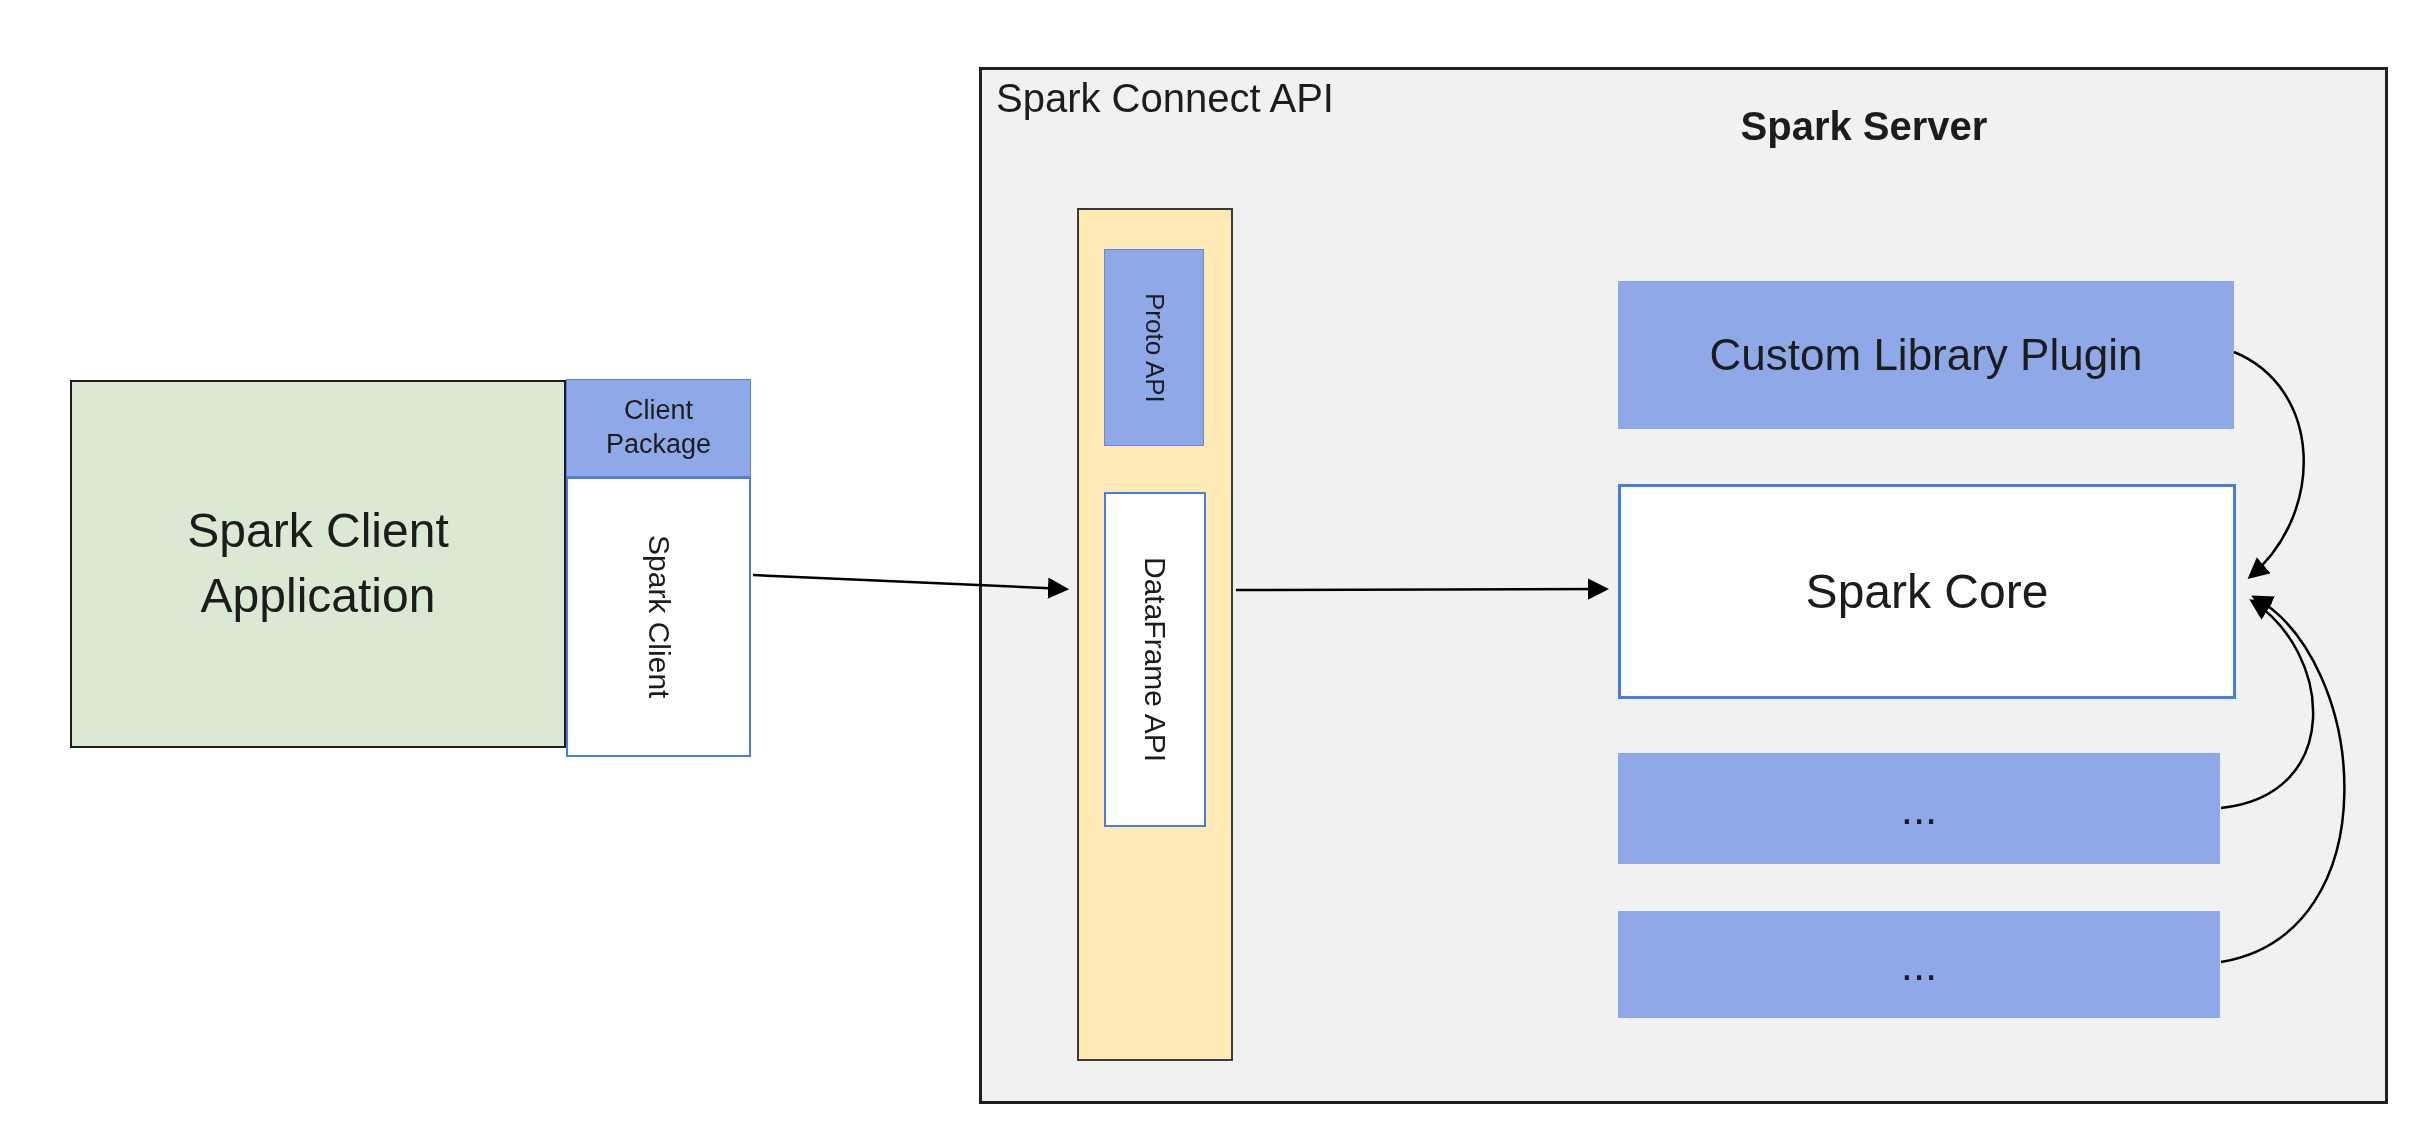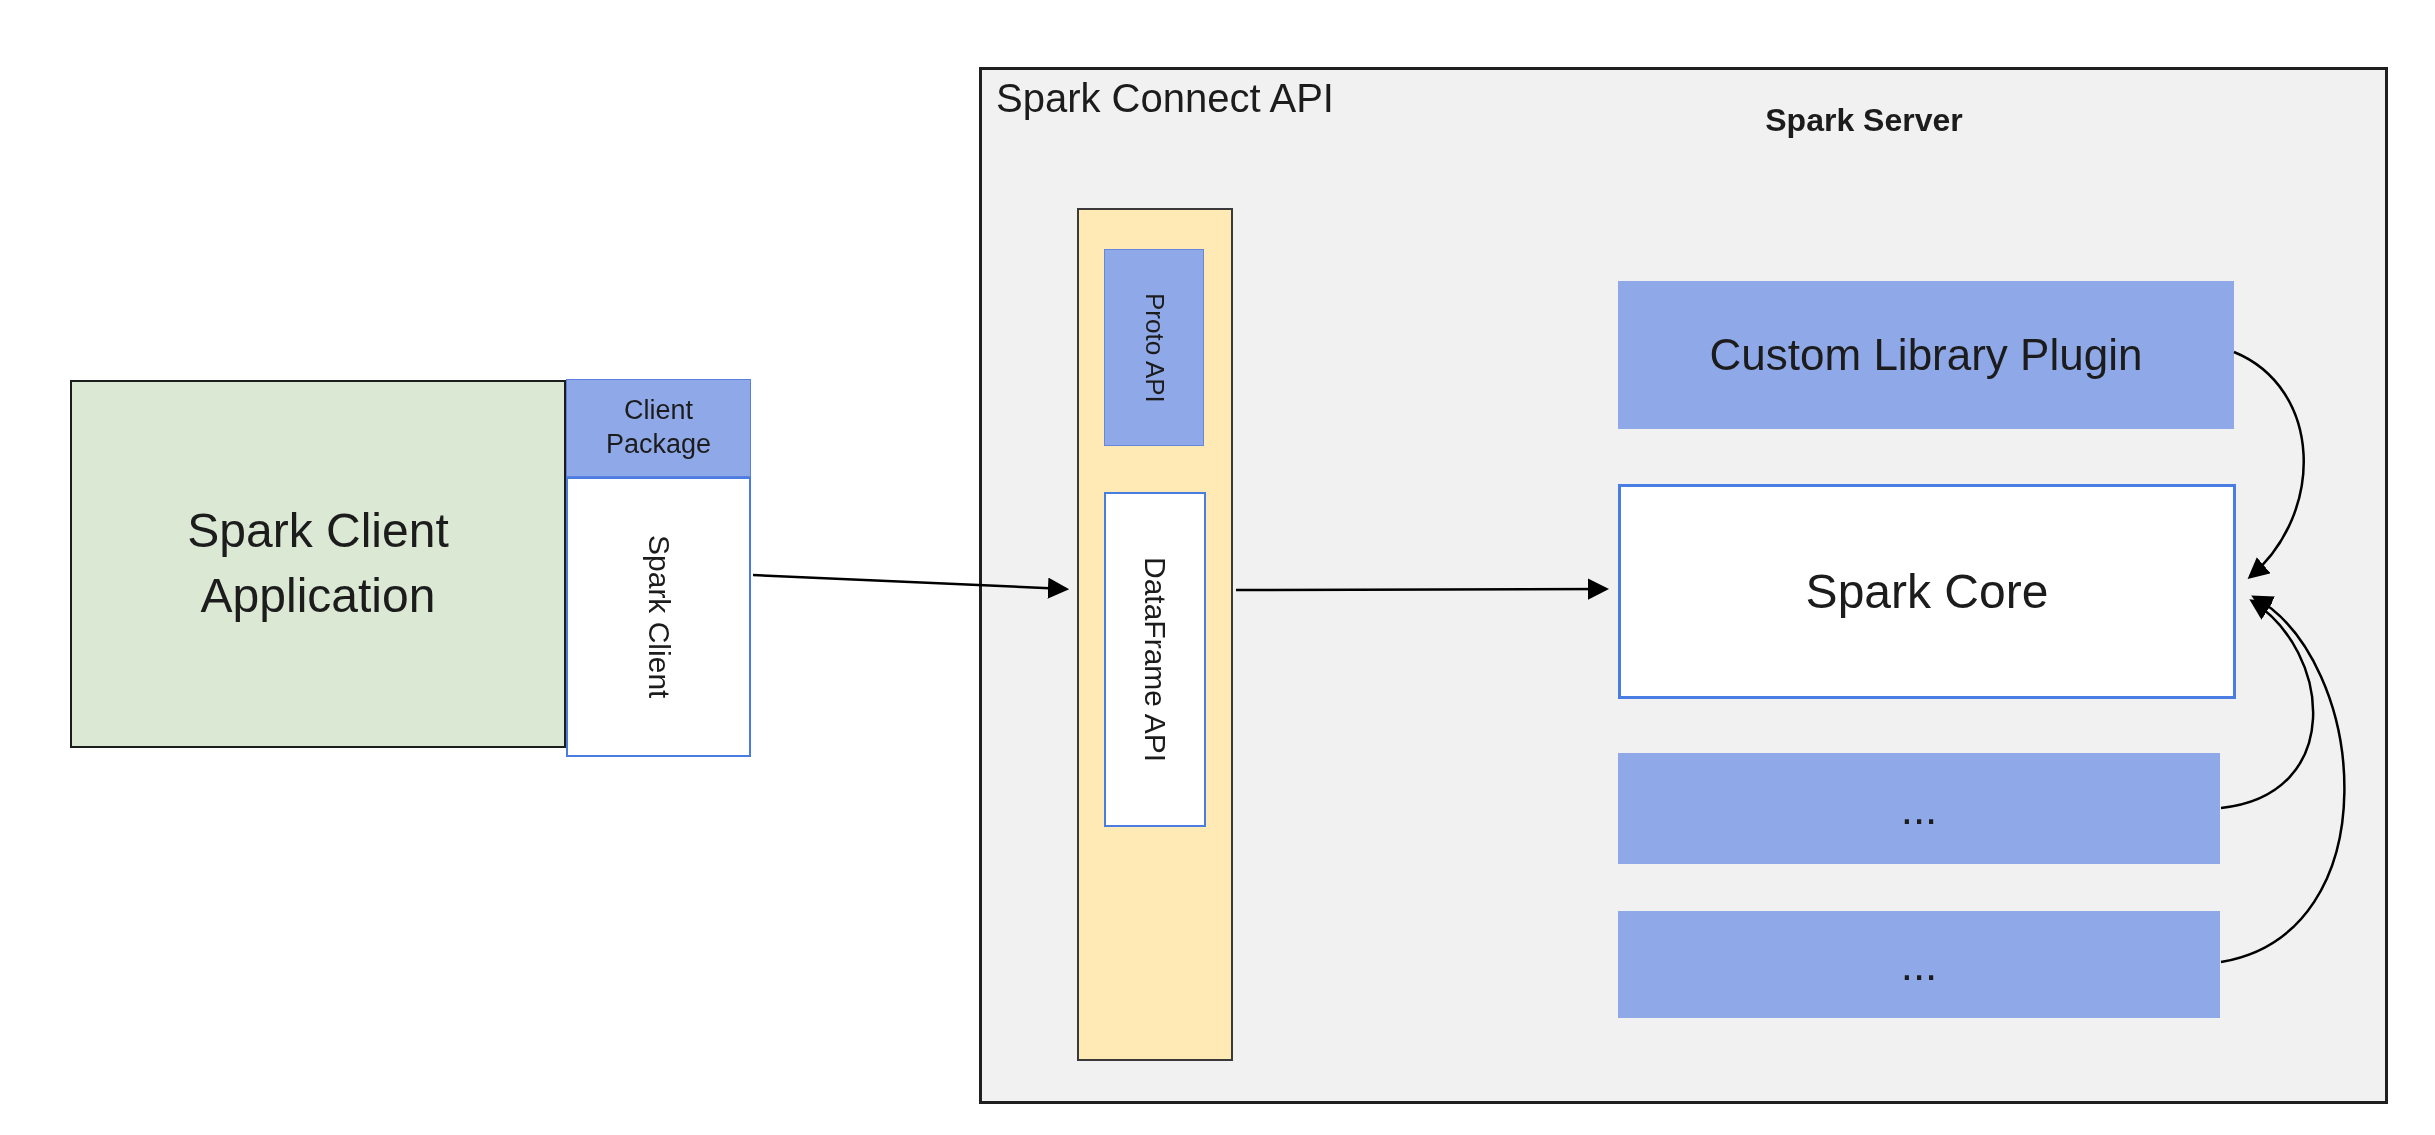--- a/index.html
+++ b/index.html
@@ -61,21 +61,21 @@
     background: #f1f1f2;
     border: 3px solid #1f1f1f;
   }
   .connect-api-label {
     left: 995px; top: 72px; width: 340px;
     font-size: 40px;
     text-align: center;
   }
   .server-title {
     left: 1664px; top: 100px; width: 400px;
-    font-size: 32px;
+    font-size: 40px;
     font-weight: bold;
     text-align: center;
   }
   .yellow-col {
     left: 1077px; top: 208px; width: 156px; height: 853px;
     background: #ffeab6;
     border: 2px solid #3a3a3a;
   }
   .proto-api {
     left: 1104px; top: 249px; width: 100px; height: 197px;

